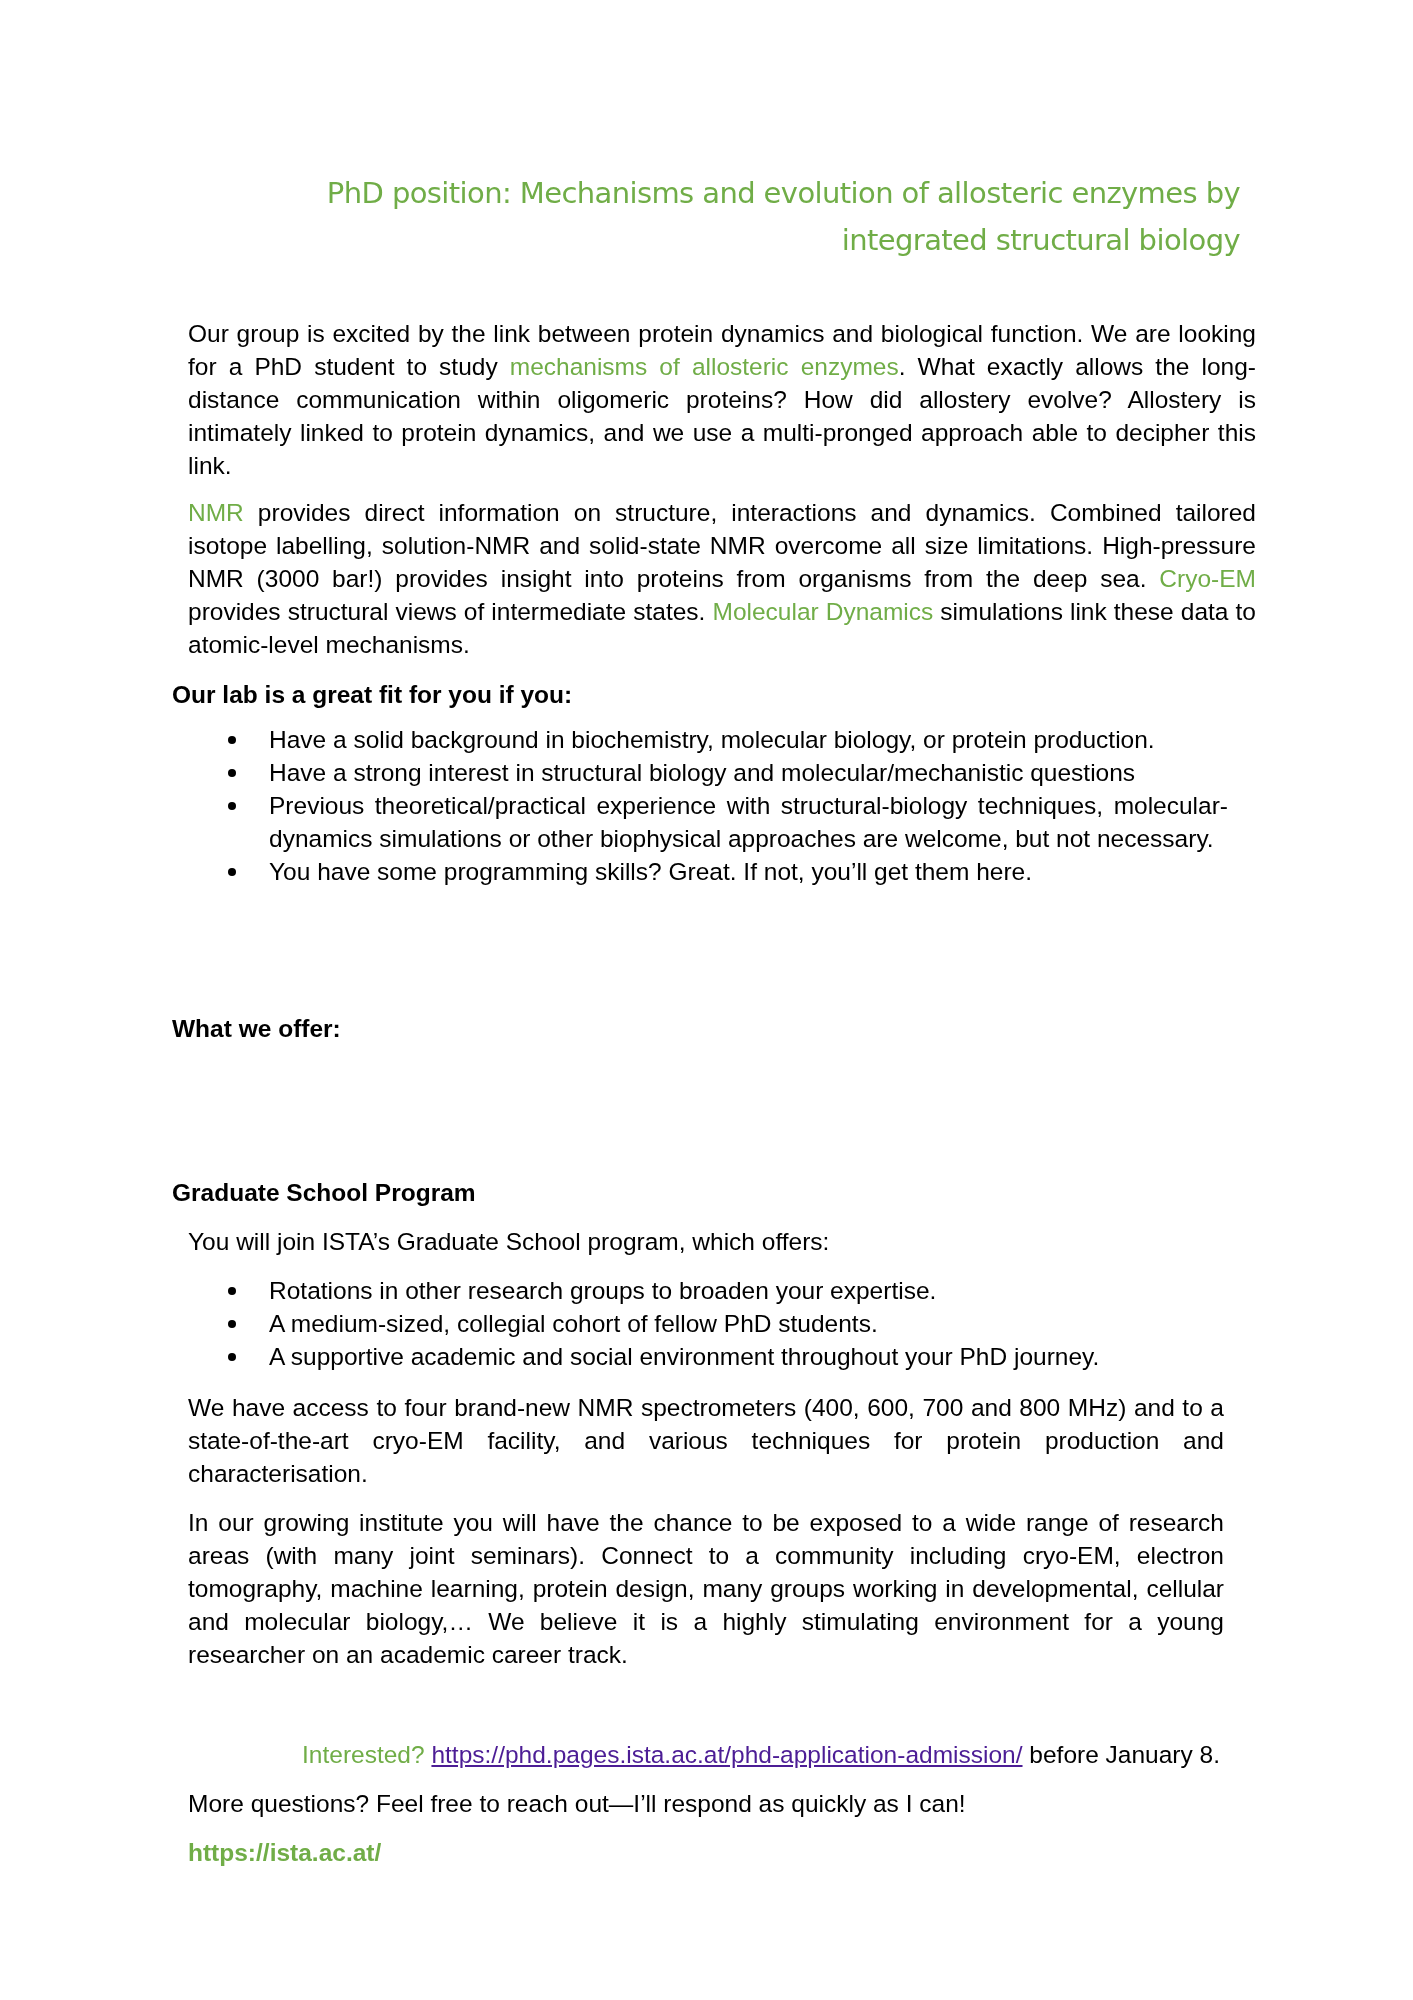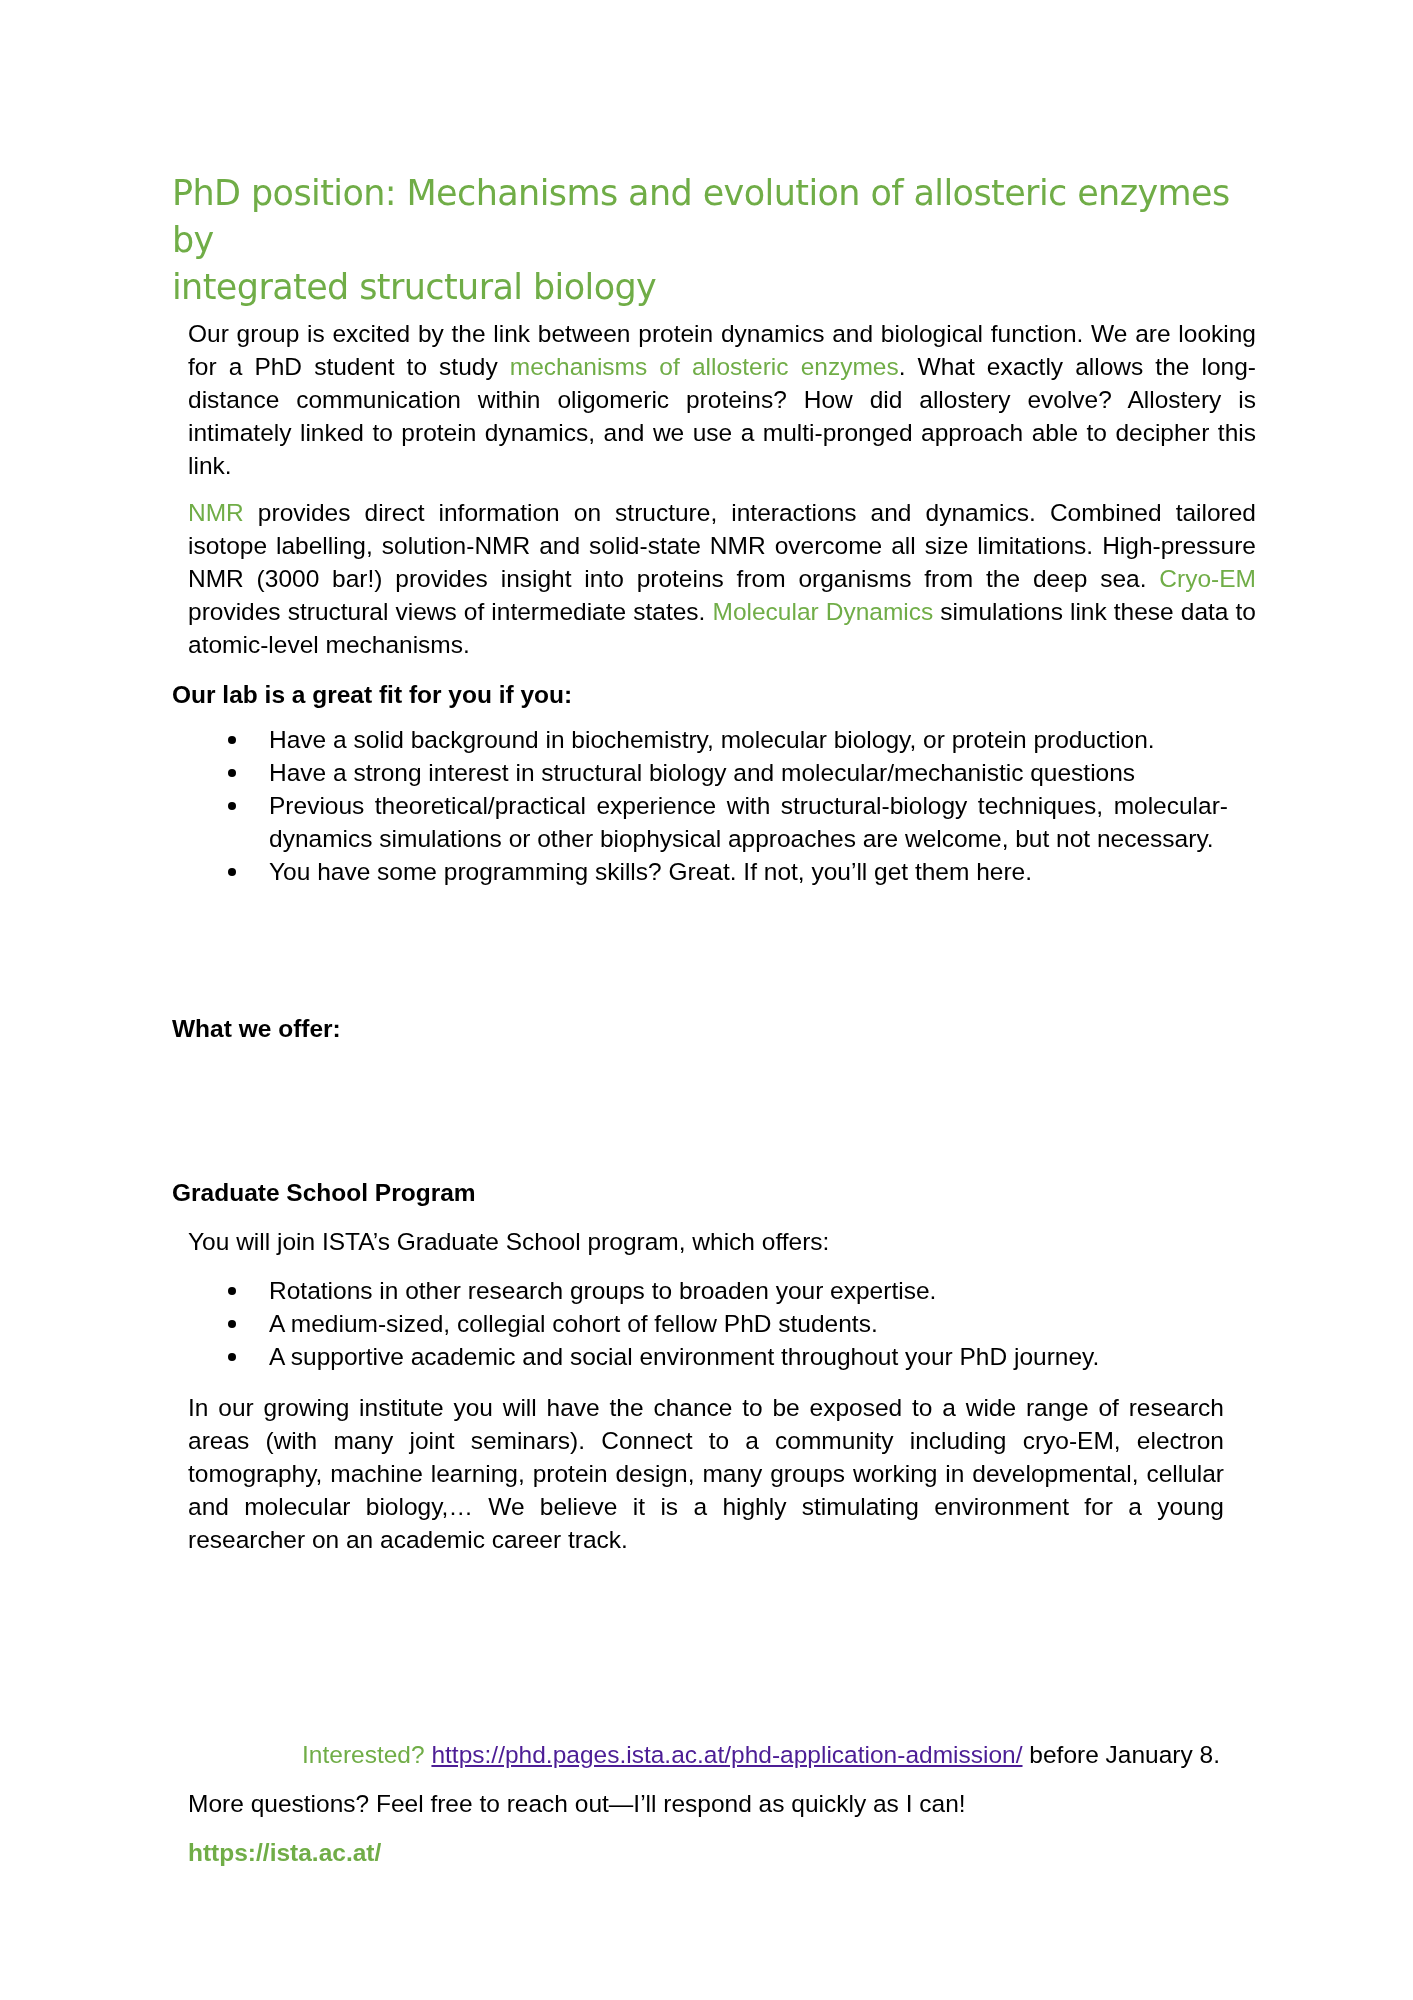--- a/index.html
+++ b/index.html
@@ -4,23 +4,23 @@
 <style>
   html, body { margin: 0; padding: 0; background: #ffffff; }
   body { width: 1413px; height: 2000px; position: relative; overflow: hidden; }
   .page {
     position: absolute; left: 172px; top: 0; width: 1068px;
     font-family: "Liberation Sans", sans-serif;
     font-size: 24.5px; line-height: 33px; color: #000000;
   }
   .title {
     position: absolute; left: 172px; top: 170px; width: 1068px;
-    text-align: left; color: #70AD47;
+    text-align: right; color: #70AD47;
     font-family: "DejaVu Sans", sans-serif;
-    font-size: 35px; line-height: 47px; letter-spacing: -0.6px;
+    font-size: 29px; line-height: 47px; letter-spacing: -0.6px;
   }
   .green { color: #70AD47; }
   .link { color: #4c1d95; text-decoration: underline; }
   .justify { text-align: justify; }
   .para { margin: 16px; }
   .heading { font-weight: bold; margin: 0; }
   ul.bul { list-style: none; margin: 12px; padding: 0; }
   ul.bul li { position: relative; padding-left: 85px; text-align: justify; }
   ul.bul li .bullet {
     position: absolute; left: 44px; top: 0; width: 10px;
@@ -64,20 +64,21 @@
     <p class="heading">Graduate School Program</p>
     <p class="para">You will join ISTA’s Graduate School program, which offers:</p>
     <ul class="bul">
       <li><span class="bullet"></span><span>Rotations in other research groups to broaden your expertise.</span></li>
       <li><span class="bullet"></span><span>A medium-sized, collegial cohort of fellow PhD students.</span></li>
       <li><span class="bullet"></span><span>A supportive academic and social environment throughout your PhD journey.</span></li>
     </ul>
   </div>
 
   <div style="position:absolute; top:1375px; width:1068px;">
+    <p class="para justify">We have access to four brand-new NMR spectrometers (400, 600, 700 and 800 MHz) and to a state-of-the-art cryo-EM facility, and various techniques for protein production and characterisation.</p>
     <p class="para justify">In our growing institute you will have the chance to be exposed to a wide range of research areas (with many joint seminars). Connect to a community including cryo-EM, electron tomography, machine learning, protein design, many groups working in developmental, cellular and molecular biology,… We believe it is a highly stimulating environment for a young researcher on an academic career track.</p>
   </div>
 
   <div style="position:absolute; top:1722px; width:1068px;">
     <p class="para" style="text-align:right; padding-right:4px;"><span class="green">Interested?</span> <a class="link">https://phd.pages.ista.ac.at/phd-application-admission/</a><span> before January 8.</span></p>
     <p class="para center">More questions? Feel free to reach out—I’ll respond as quickly as I can!</p>
     <p class="para center bold green">https://ista.ac.at/</p>
   </div>
 
 </div>

